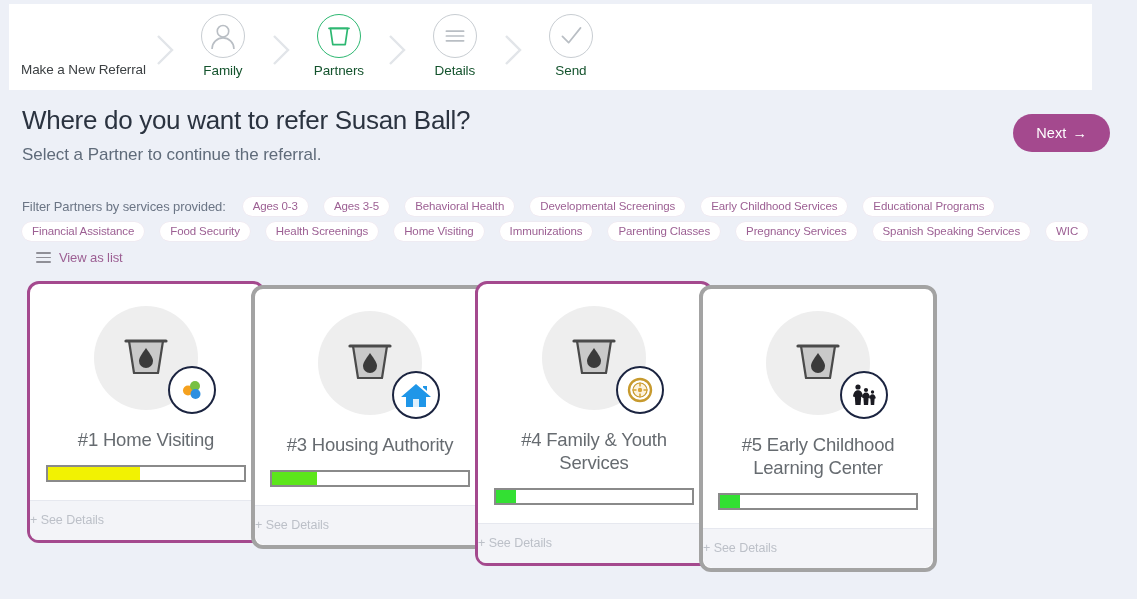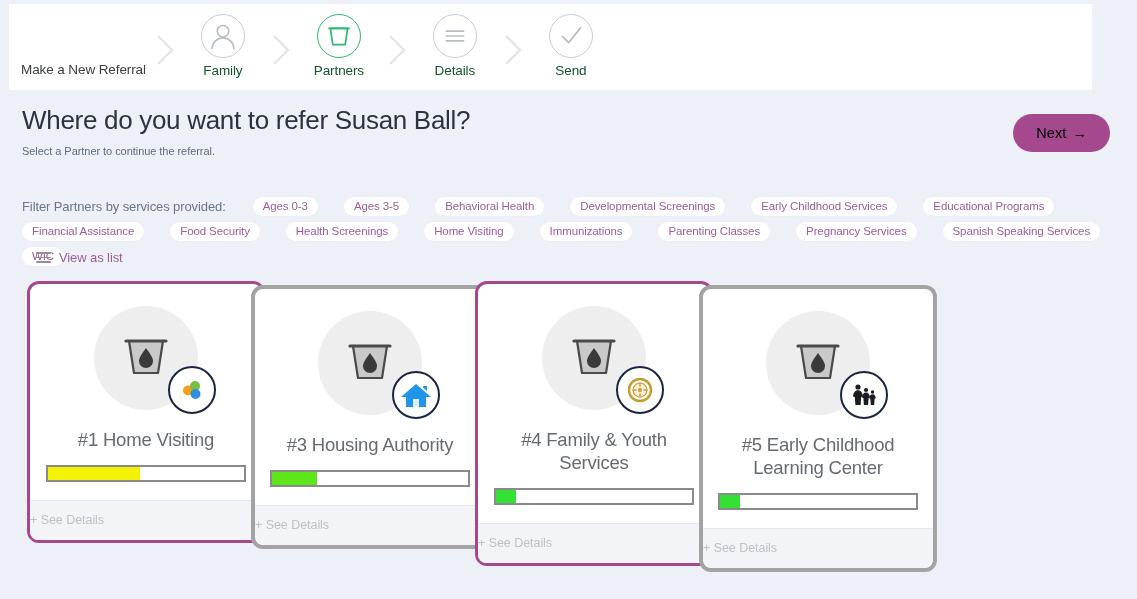--- a/index.html
+++ b/index.html
@@ -44,38 +44,38 @@
     letter-spacing: -0.1px; white-space: nowrap;
   }
 
   
   .heading-wrap { position: absolute; left: 22px; top: 104px; }
   .page-title {
     font-size: 26px; color: #2b3340; font-weight: 400;
     letter-spacing: -0.3px; line-height: 32px;
   }
   .page-sub {
-    margin-top: 9px; font-size: 11px; color: #5f6b7a;
+    margin-top: 9px; font-size: 17px; color: #5f6b7a;
     letter-spacing: -0.05px;
   }
   .next-button {
     position: absolute; right: 27px; top: 114px;
-    background: #a4498e; color: #000000;
+    background: #a4498e; color: #ffffff;
     border: none; border-radius: 22px;
     padding: 0 23px; height: 38px;
     font-size: 14.5px; font-family: inherit;
     cursor: pointer; letter-spacing: 0.1px;
     display: flex; align-items: center; gap: 6px;
   }
 
   
   .filters {
     position: absolute; left: 22px; top: 197px; width: 1096px;
     display: flex; flex-wrap: wrap; align-items: center;
-    gap: 6px 26px;
+    gap: 6px 16px;
   }
   .filter-label {
     font-size: 13px; color: #6b7585; letter-spacing: -0.1px;
     margin-right: 1px;
   }
   .pill {
     background: #ffffff; color: #9c5f93;
     border-radius: 11px; padding: 3px 10px 4px 10px;
     font-size: 11.5px; letter-spacing: -0.1px;
     white-space: nowrap; cursor: pointer;

